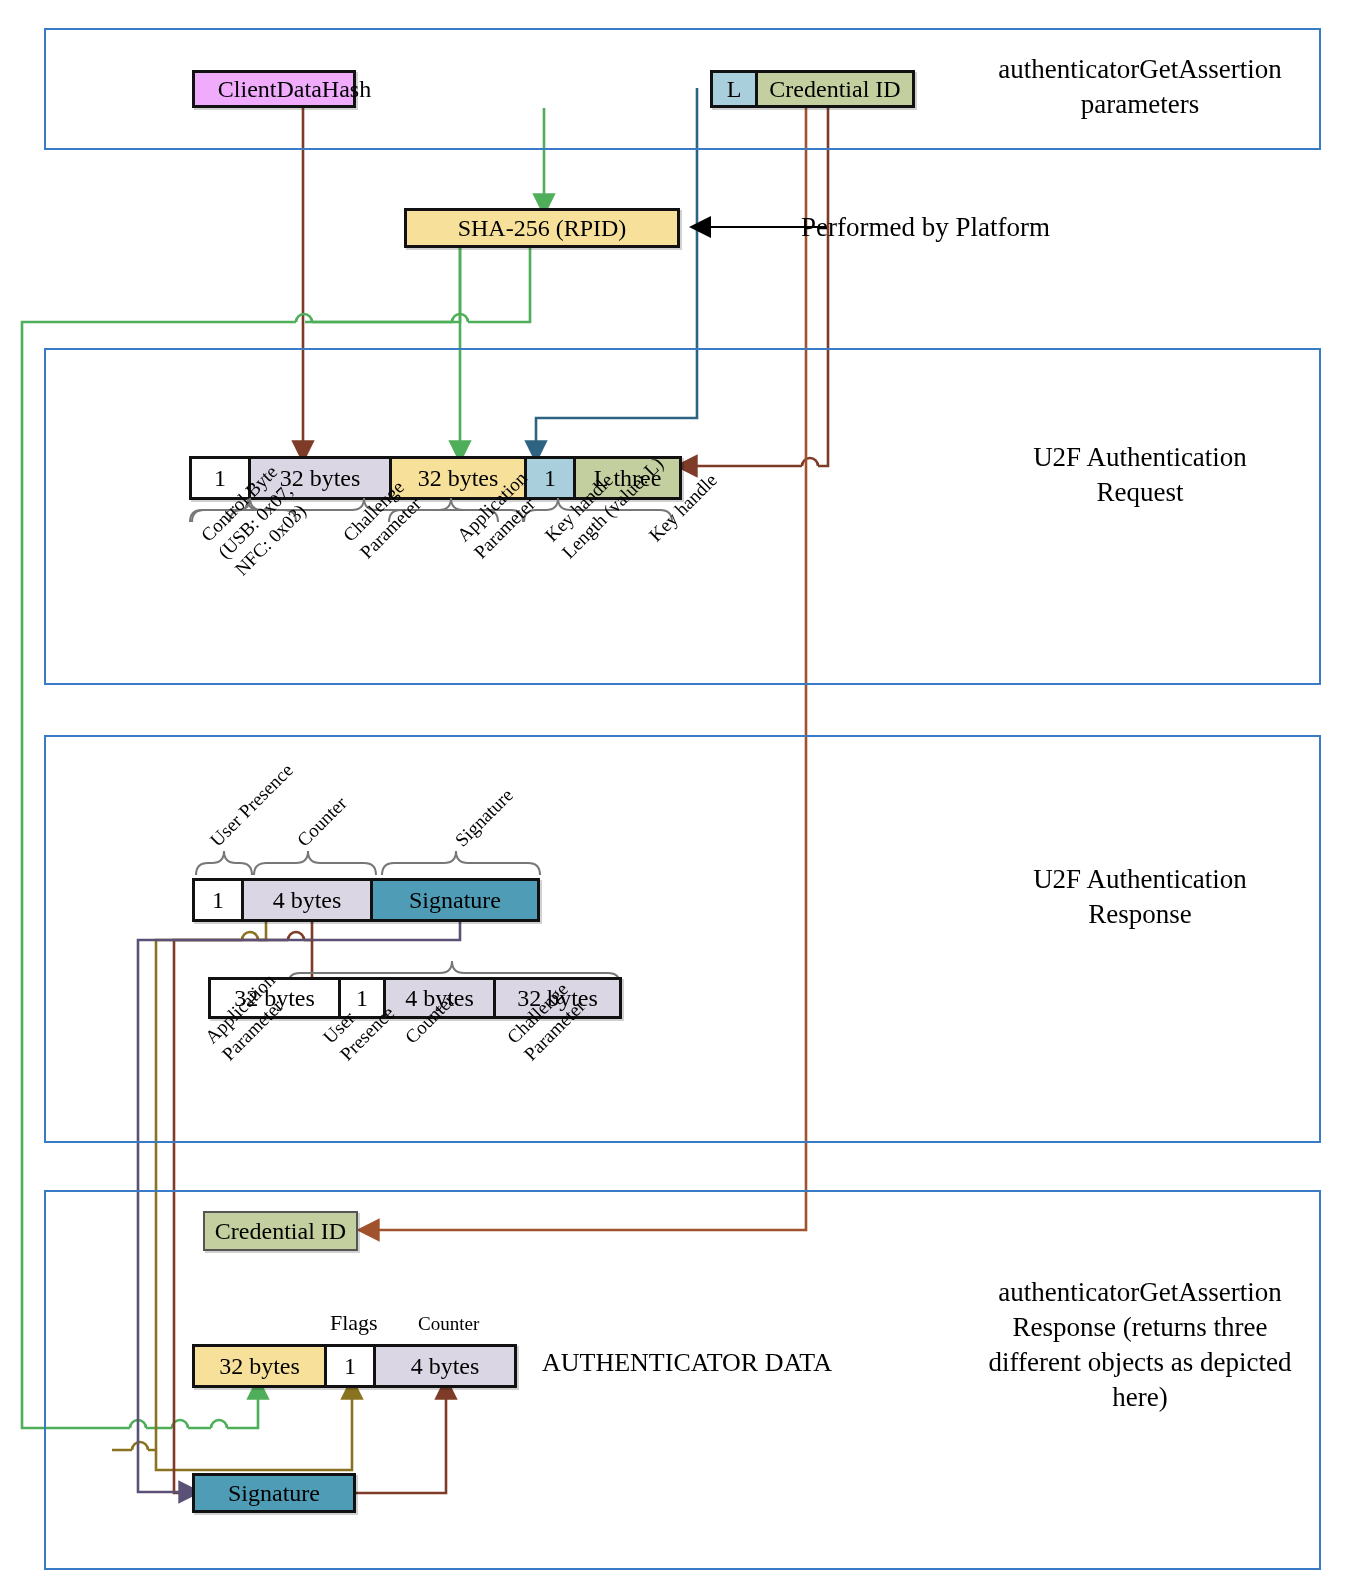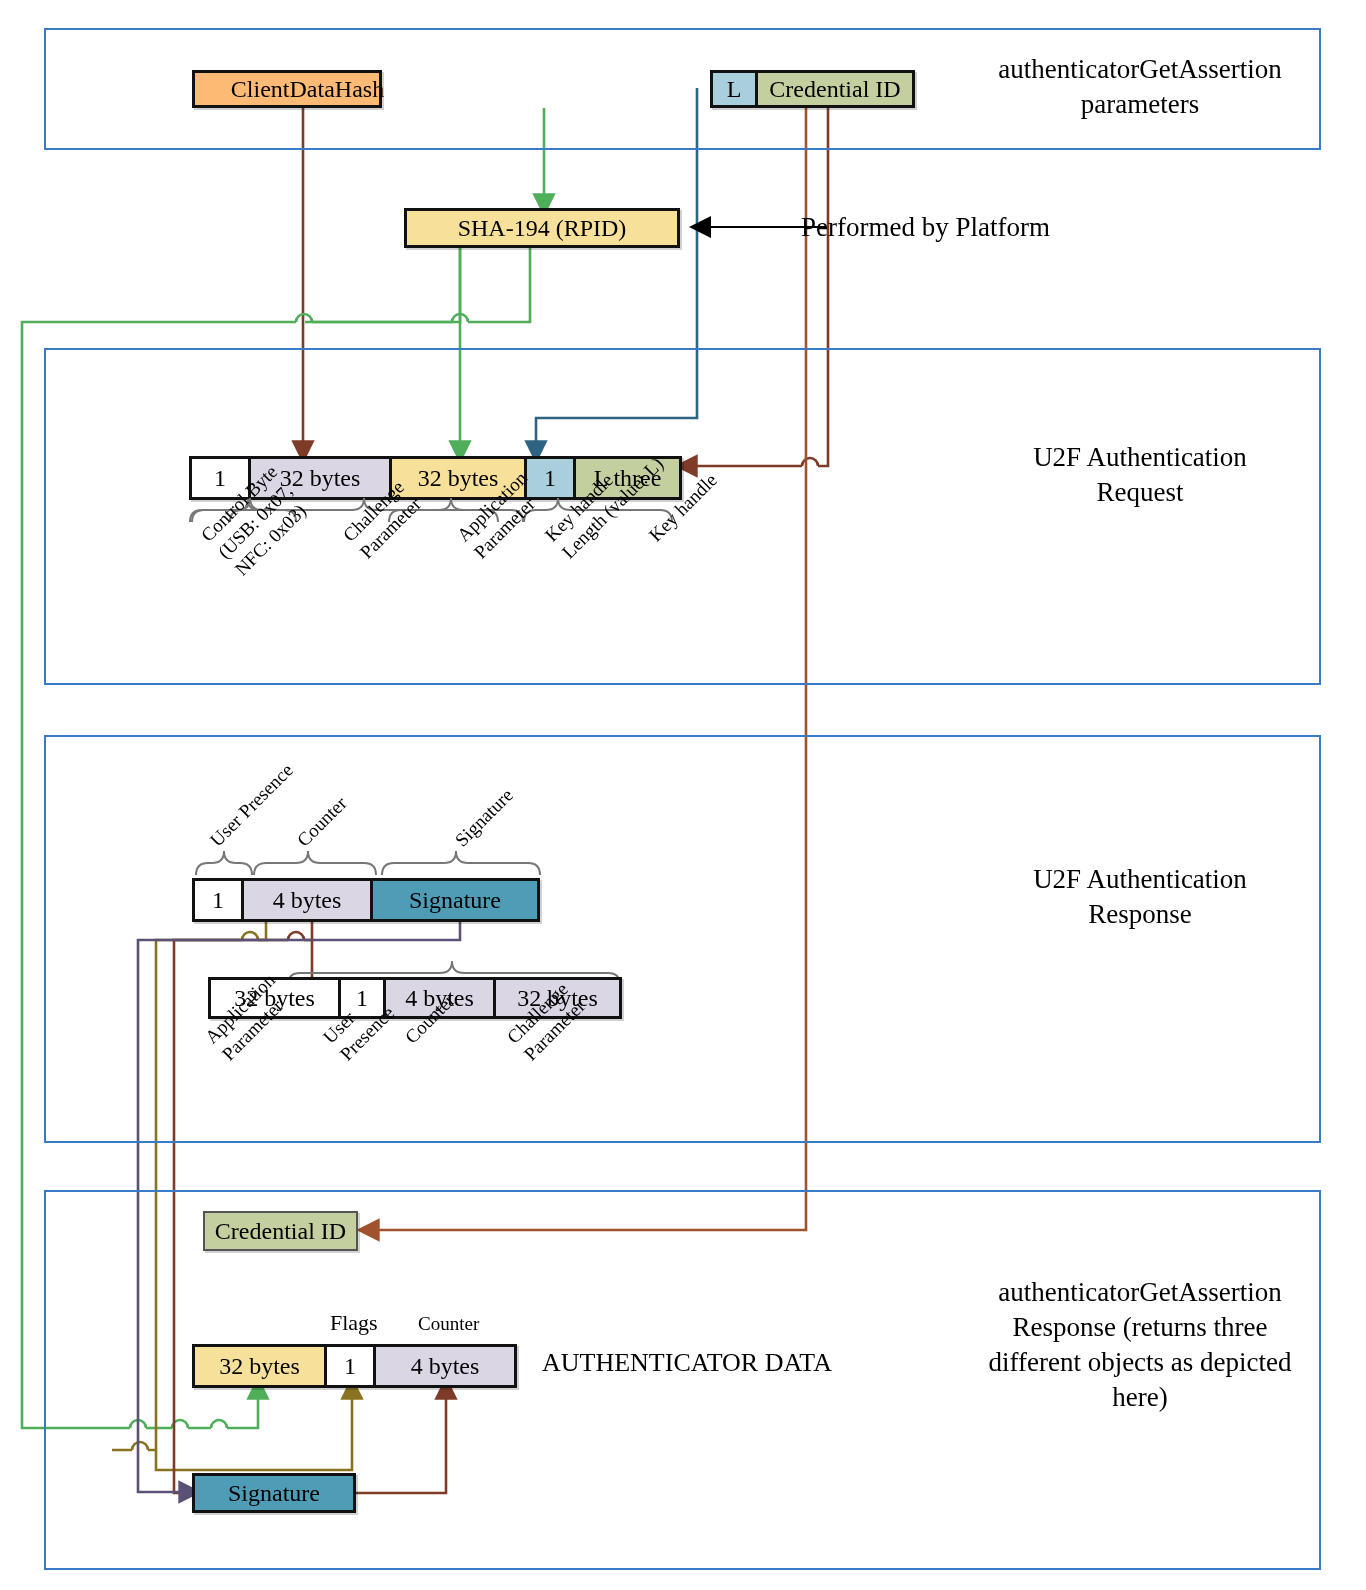--- a/index.html
+++ b/index.html
@@ -100,36 +100,36 @@
       <path d="M460,922 L460,940 L138,940 L138,1492 L190,1492" stroke="#5b5075" marker-end="url(#ar-purple)"></path>
 
       <path d="M312,940 L312,985 L215,985" stroke="#7d3b28"></path>
     </g>
   </svg>
 
   <div class="frame" style="left:44px;top:28px;width:1277px;height:122px;"></div>
   <div class="slabel" style="left:940px;top:52px;width:400px;white-space:pre-line;">authenticatorGetAssertion
 parameters</div>
 
-  <div class="box" style="left:192px;top:70px;width:190px;height:38px;background:#fdba74;padding-left:41px;">
+  <div class="box" style="left:192px;top:70px;width:164px;height:38px;background:#f0abfc;padding-left:41px;">
     <span>ClientDataHash</span>
   </div>
 
 
   <div class="strip" style="left:710px;top:70px;width:205px;height:38px;">
     <div class="cell" style="left:0;top:0;width:48px;height:38px;background:#a9cfdd;">
       <span>L</span>
     </div>
     <div class="cell" style="left:45px;top:0;width:160px;height:38px;background:#c3cf9e;">
       <span>Credential ID</span>
     </div>
   </div>
 
   <div class="box" style="left:404px;top:208px;width:276px;height:40px;background:#f7e09a;">
-    <span>SHA-194 (RPID)</span>
+    <span>SHA-256 (RPID)</span>
   </div>
   <div class="plain" style="left:801px;top:212px;font-size:27px;">Performed by Platform</div>
 
   <div class="frame" style="left:44px;top:348px;width:1277px;height:337px;"></div>
   <div class="slabel" style="left:940px;top:440px;width:400px;white-space:pre-line;">U2F Authentication
 Request</div>
 
   <div class="strip" style="left:189px;top:456px;width:493px;height:44px;">
     <div class="cell" style="left:0;top:0;width:62px;height:44px;background:#ffffff;">
       <span>1</span>

